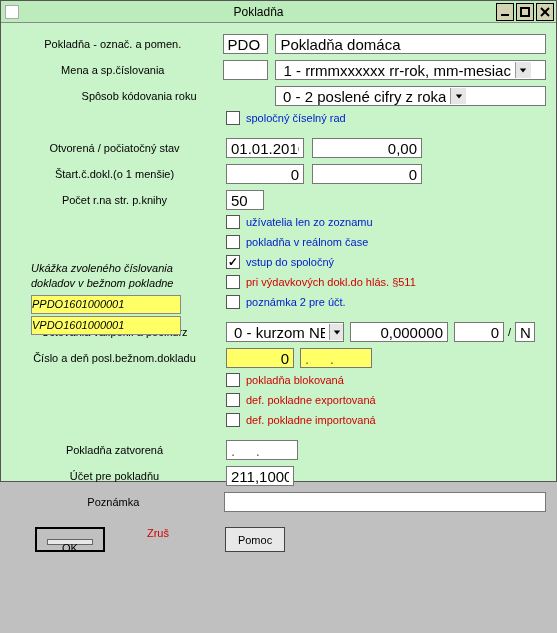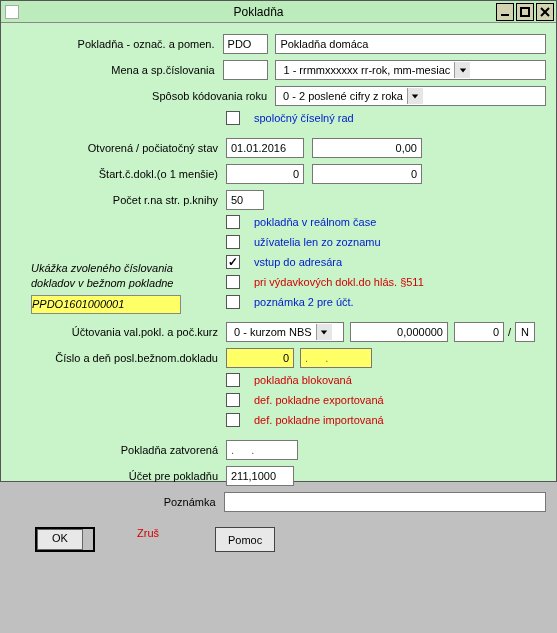--- a/index.html
+++ b/index.html
@@ -55,31 +55,31 @@
     padding: 10px 10px 10px 10px;
   }
   .row {
     display: flex;
     align-items: center;
     margin-bottom: 4px;
     min-height: 22px;
   }
   .label-col {
     width: 215px;
-    text-align: right;
+    text-align: center;
     padding-right: 8px;
     color: #000;
   }
   .italic-box {
     font-style: italic;
     color: #000;
   }
   input.text, .select-like, .readonly, .date-in {
     font-family: Tahoma, Arial, sans-serif;
-    font-size: 11px;
+    font-size: 15px;
     background: #fff;
     border: 1px solid #777;
     height: 20px;
     padding: 1px 4px;
   }
   input.right { text-align: right; }
   input.center { text-align: center; }
   .small { width: 48px; }
   .wide { width: 275px; }
   .select-like {
@@ -89,21 +89,21 @@
     gap: 4px;
   }
   .select-like .val { padding-left: 3px; overflow: hidden; white-space: nowrap; }
   .select-like .arrow {
     width: 16px; height: 100%;
     border-left: 1px solid #999;
     background: #e6e6e6;
     display: flex; align-items: center; justify-content: center;
   }
   .arrow svg { width: 8px; height: 8px; }
-  .chk-row { display: flex; align-items: center; gap: 14px; margin-left: 215px; margin-bottom: 6px; }
+  .chk-row { display: flex; align-items: center; gap: 6px; margin-left: 215px; margin-bottom: 6px; }
   .chk {
     width: 14px; height: 14px;
     background: #fff;
     border: 1px solid #555;
     display: inline-flex; align-items: center; justify-content: center;
     flex: 0 0 14px;
   }
   .chk.checked::after {
     content: "✓";
     font-size: 12px;
@@ -142,21 +142,21 @@
     font-size: 11px;
     min-width: 60px;
   }
   .btn-row {
     display: flex;
     gap: 30px;
     margin: 14px 0 0 24px;
     align-items: center;
   }
   .btn.cancel { color: #d00000; border: none; background: transparent; text-decoration: none; }
-  .btn.ok-wrap { border: 2px solid #000; padding: 0; background: transparent; display: inline-flex;}
+  .btn.ok-wrap { border: 2px solid #000; padding: 10px; background: transparent; display: inline-flex;}
   .btn.ok-wrap .inner {
     background: #e8e8e8;
     padding: 2px 14px;
     border: 1px solid #666;
   }
   .spacer { height: 6px; }
   .n-box {
     width: 20px; height: 20px;
     text-align: center;
   }
@@ -250,29 +250,29 @@
       <input class="text right" style="width: 110px;" value="0">
     </div>
 
     <div class="row">
       <div class="label-col">Počet r.na str. p.knihy</div>
       <input class="text" style="width: 38px;" value="50">
     </div>
 
     <div class="chk-row">
       <span class="chk"></span>
+      <span class="blue-label">užívatelia len zo zoznamu</span>
+    </div>
+    <div class="chk-row">
+      <span class="chk"></span>
       <span class="blue-label">pokladňa v reálnom čase</span>
     </div>
     <div class="chk-row">
-      <span class="chk"></span>
-      <span class="blue-label">užívatelia len zo zoznamu</span>
-    </div>
-    <div class="chk-row">
       <span class="chk checked"></span>
-      <span class="blue-label">vstup do adresára</span>
+      <span class="blue-label">vstup do spoločný</span>
     </div>
     <div class="chk-row">
       <span class="chk"></span>
       <span class="red-label">pri výdavkových dokl.do hlás. §511</span>
     </div>
     <div class="chk-row">
       <span class="chk"></span>
       <span class="blue-label">poznámka 2 pre účt.</span>
     </div>
 
@@ -340,15 +340,16 @@
       </span>
       <span class="btn cancel">Zruš</span>
       <button class="btn">Pomoc</button>
     </div>
 
   </div>
 
   <div class="preview-box">
     <div class="preview-title italic-box">Ukážka zvoleného číslovania dokladov v bežnom pokladne</div>
     <div class="preview-val">PPDO1601000001</div>
+    <div class="preview-val">VPDO1601000001</div>
   </div>
 
 </div>
 
 </body></html>

